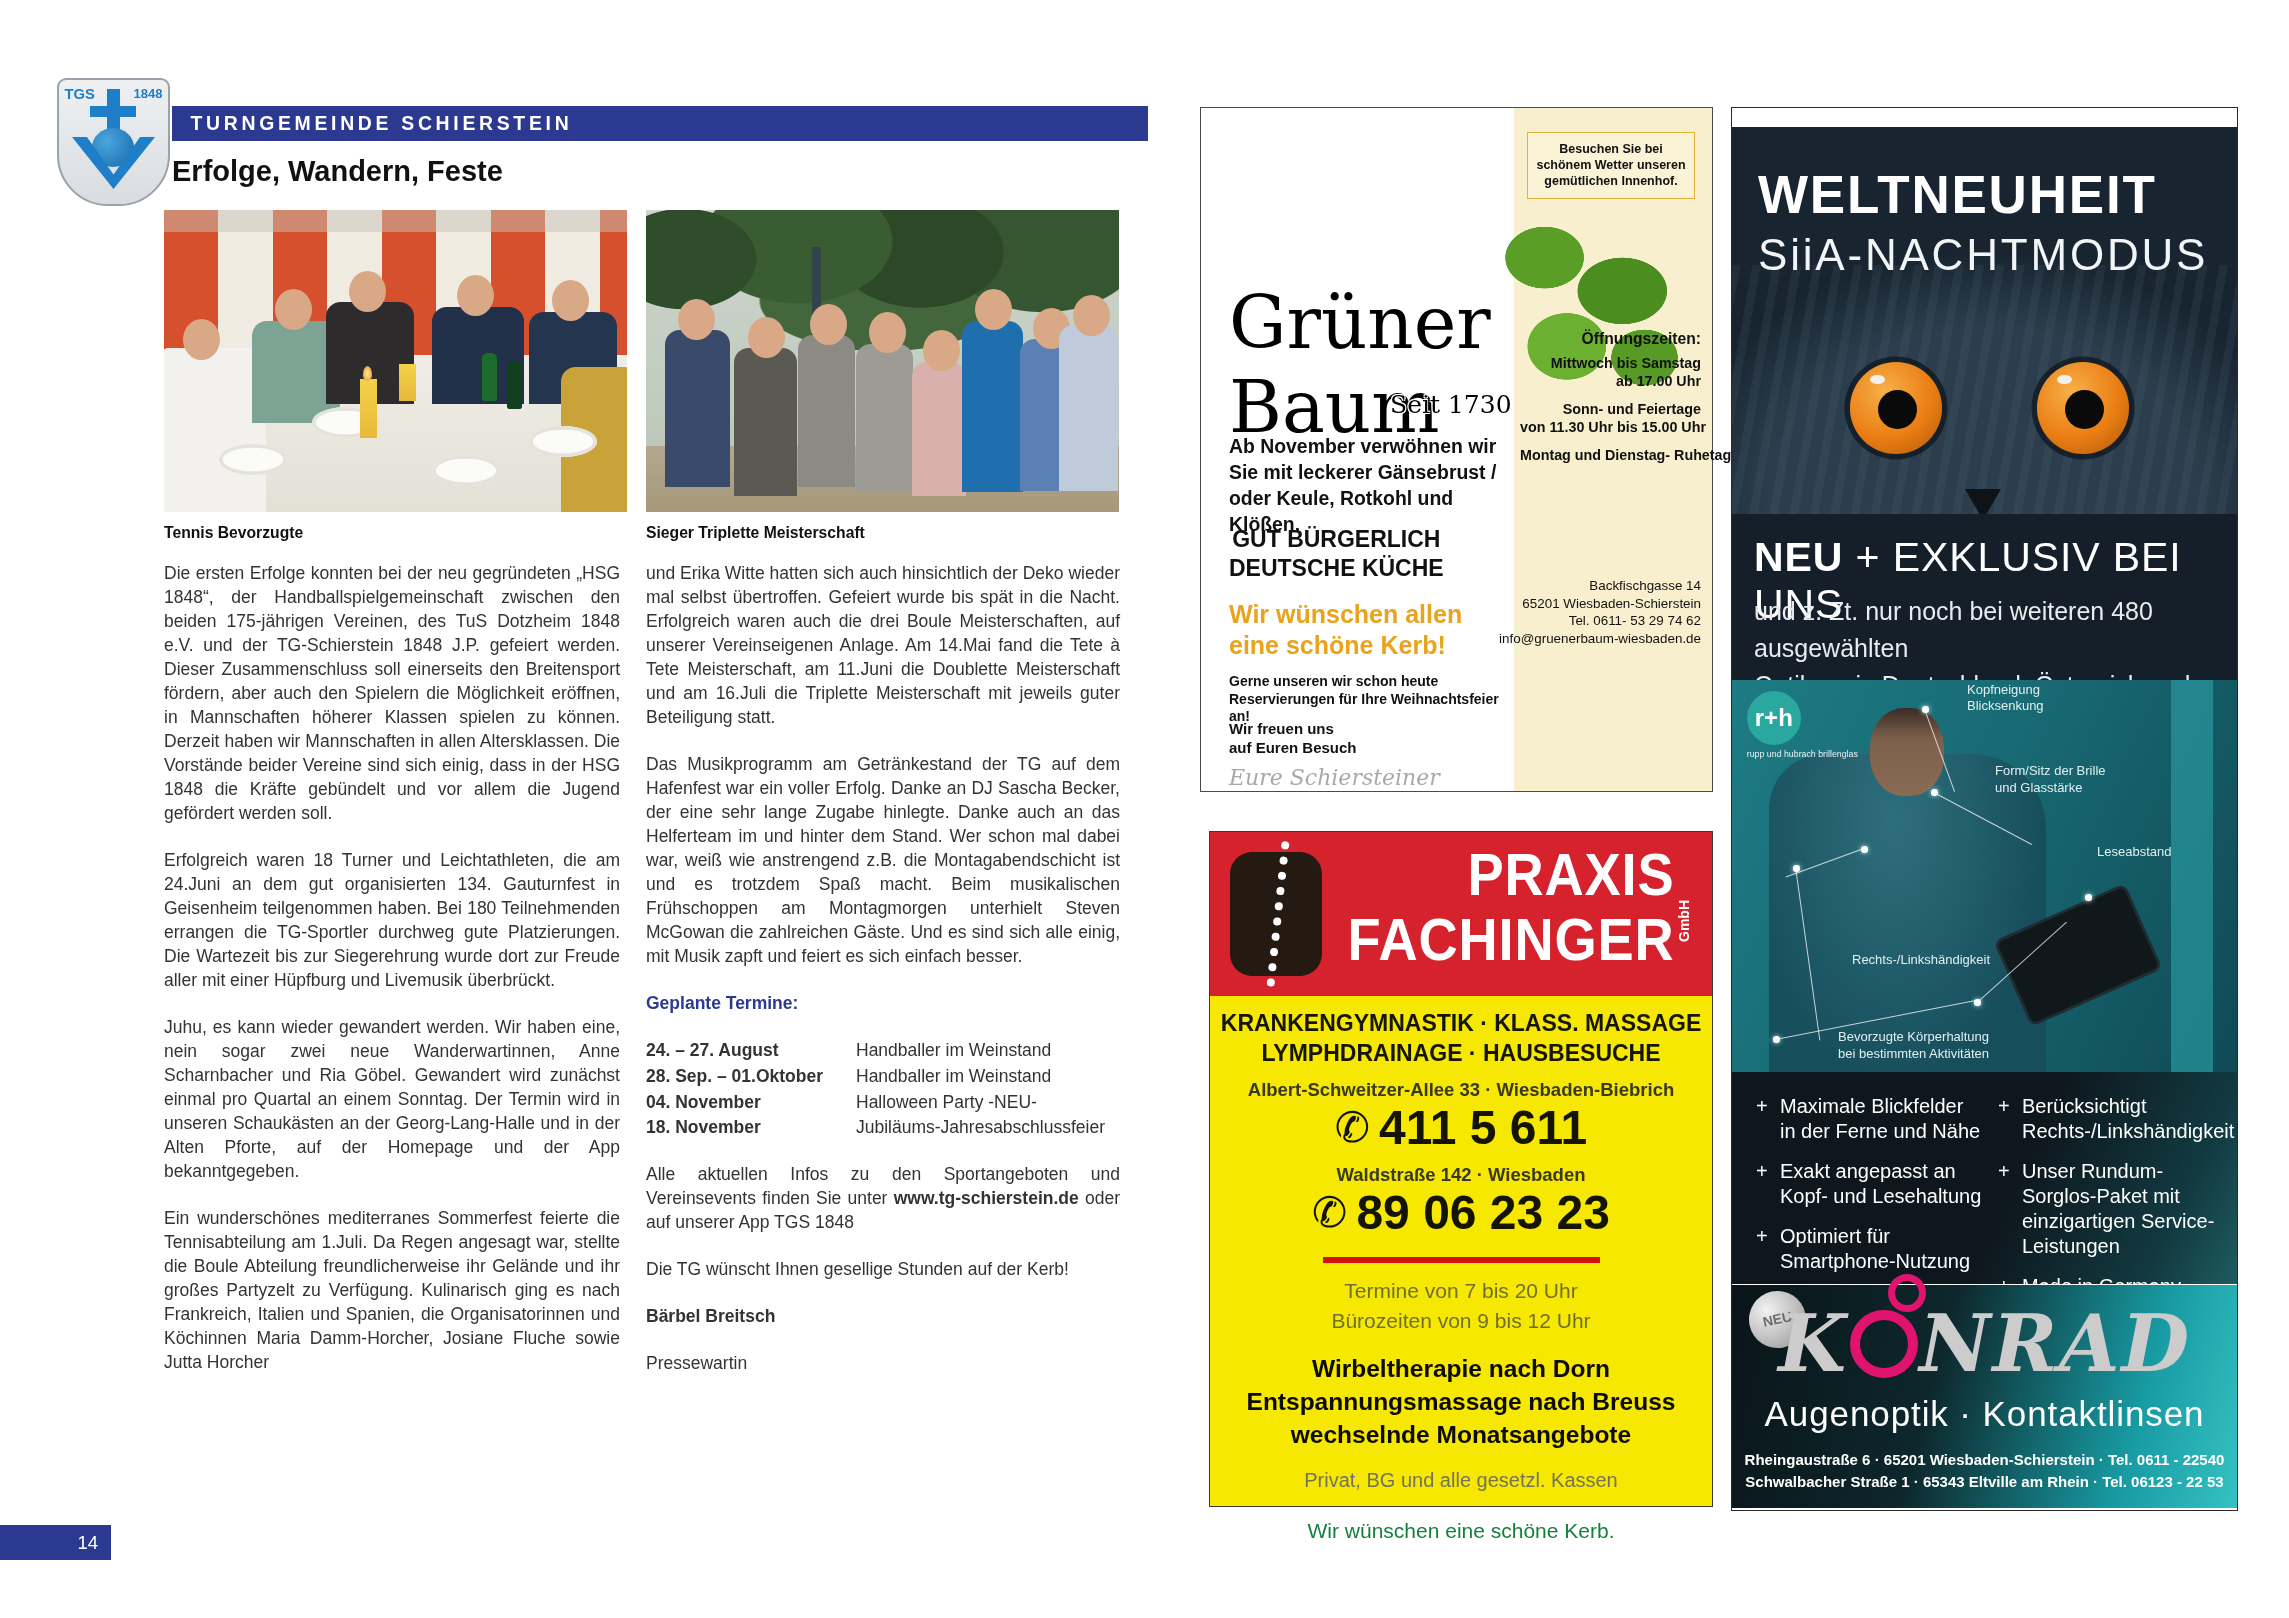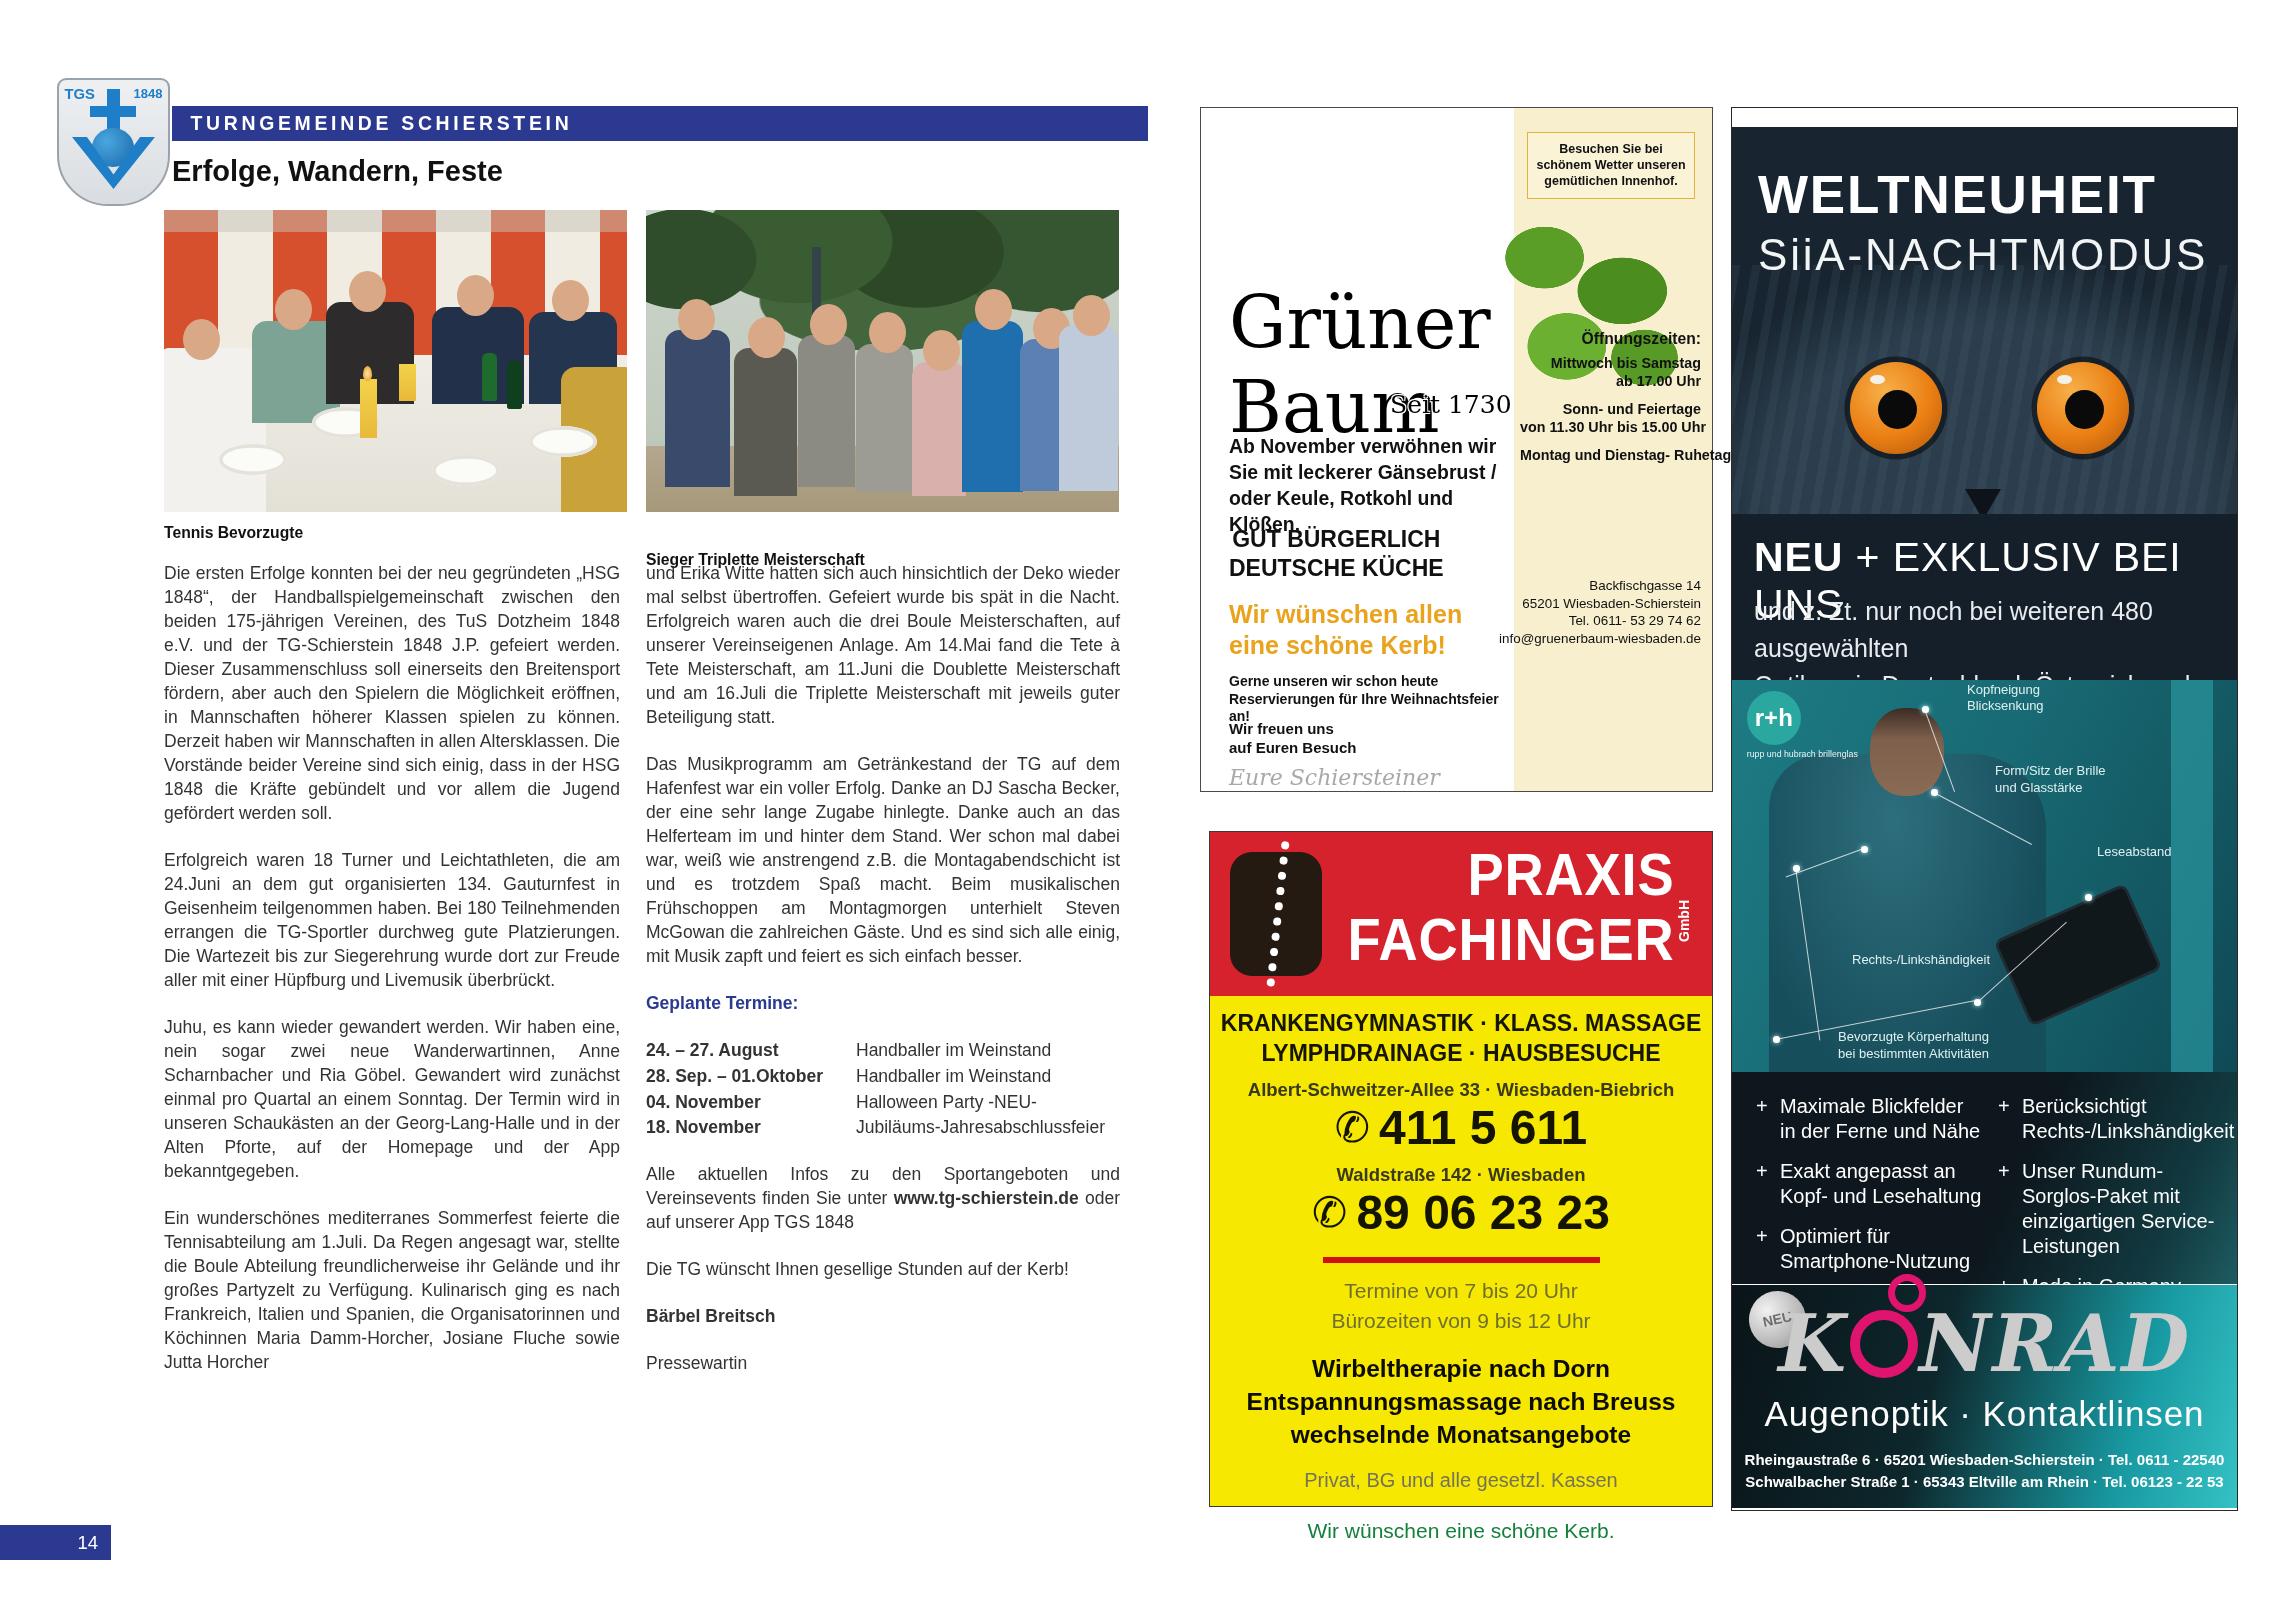--- a/index.html
+++ b/index.html
@@ -246,21 +246,21 @@
     <div class="person" style="left:266px;top:152px;width:54px;height:134px;background:#d9b0ac;"></div>
     <div class="head" style="left:277px;top:120px;"></div>
     <div class="person" style="left:316px;top:111px;width:61px;height:171px;background:#1f6fae;"></div>
     <div class="head" style="left:329px;top:79px;"></div>
     <div class="person" style="left:374px;top:129px;width:57px;height:152px;background:#5b80b4;"></div>
     <div class="head" style="left:387px;top:98px;"></div>
     <div class="person" style="left:413px;top:115px;width:59px;height:166px;background:#bfcbdb;"></div>
     <div class="head" style="left:427px;top:85px;"></div>
   </div>
   <div class="photo-caption" style="left:164px;">Tennis Bevorzugte</div>
-  <div class="photo-caption" style="left:646px;margin-top:27px;">Sieger Triplette Meisterschaft</div>
+  <div class="photo-caption" style="left:646px;">Sieger Triplette Meisterschaft</div>
 
   <div class="col" style="left:164px;">
     <p>Die ersten Erfolge konnten bei der neu gegründeten „HSG 1848“, der Handballspielgemeinschaft zwischen den beiden 175-jährigen Vereinen, des TuS Dotzheim 1848 e.V. und der TG-Schierstein 1848 J.P. gefeiert werden. Dieser Zusammenschluss soll einerseits den Breitensport fördern, aber auch den Spielern die Möglichkeit eröffnen, in Mannschaften höherer Klassen spielen zu können. Derzeit haben wir Mannschaften in allen Altersklassen. Die Vorstände beider Vereine sind sich einig, dass in der HSG 1848 die Kräfte gebündelt und vor allem die Jugend gefördert werden soll.</p>
     <p>Erfolgreich waren 18 Turner und Leichtathleten, die am 24.Juni an dem gut organisierten 134. Gauturnfest in Geisenheim teilgenommen haben. Bei 180 Teilnehmenden errangen die TG-Sportler durchweg gute Platzierungen. Die Wartezeit bis zur Siegerehrung wurde dort zur Freude aller mit einer Hüpfburg und Livemusik überbrückt.</p>
     <p>Juhu, es kann wieder gewandert werden. Wir haben eine, nein sogar zwei neue Wanderwartinnen, Anne Scharnbacher und Ria Göbel. Gewandert wird zunächst einmal pro Quartal an einem Sonntag. Der Termin wird in unseren Schaukästen an der Georg-Lang-Halle und in der Alten Pforte, auf der Homepage und der App bekanntgegeben.</p>
     <p>Ein wunderschönes mediterranes Sommerfest feierte die Tennisabteilung am 1.Juli. Da Regen angesagt war, stellte die Boule Abteilung freundlicherweise ihr Gelände und ihr großes Partyzelt zu Verfügung. Kulinarisch ging es nach Frankreich, Italien und Spanien, die Organisatorinnen und Köchinnen Maria Damm-Horcher, Josiane Fluche sowie Jutta Horcher</p>
   </div>
 
   <div class="col" style="left:646px;width:474px;">
     <p>und Erika Witte hatten sich auch hinsichtlich der Deko wieder mal selbst übertroffen. Gefeiert wurde bis spät in die Nacht. Erfolgreich waren auch die drei Boule Meisterschaften, auf unserer Vereinseigenen Anlage. Am 14.Mai fand die Tete à Tete Meisterschaft, am 11.Juni die Doublette Meisterschaft und am 16.Juli die Triplette Meisterschaft mit jeweils guter Beteiligung statt.</p>

